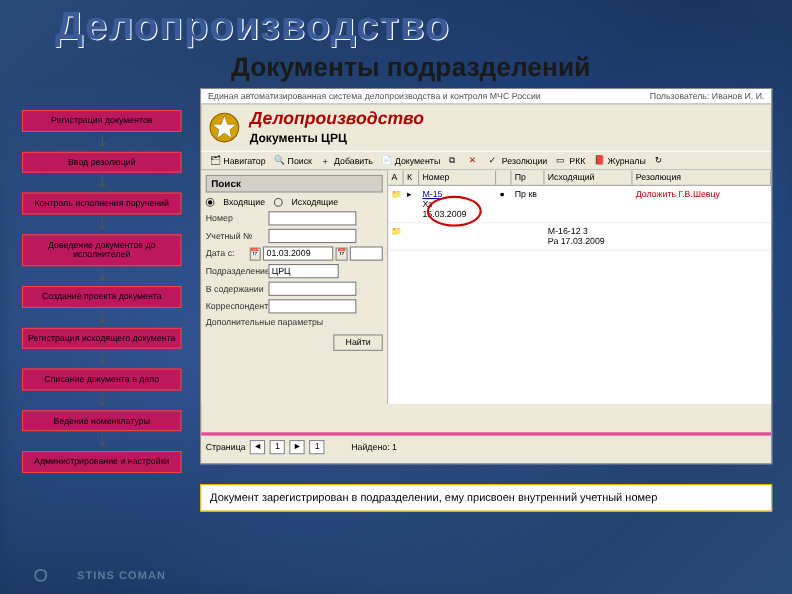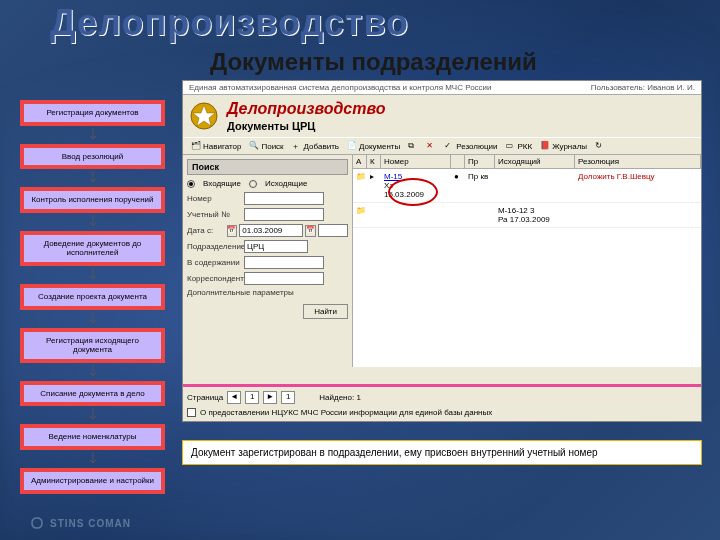--- a/index.html
+++ b/index.html
@@ -1,21 +1,21 @@
 <!DOCTYPE html>
 <html><head>
 <meta charset="utf-8">
 <style>
   * { margin: 0; padding: 0; box-sizing: border-box; }
   body { width: 720px; height: 540px; font-family: Arial, sans-serif; background: linear-gradient(135deg, #2a4a7a 0%, #1a3560 50%, #2a4a7a 100%); position: relative; overflow: hidden; }
   .bg-blur { position: absolute; inset: 0; background: radial-gradient(ellipse at 30% 60%, rgba(100,150,255,0.3), transparent 60%), radial-gradient(ellipse at 70% 40%, rgba(50,100,200,0.4), transparent 50%); filter: blur(8px); }
   .title-big { position: absolute; top: 2px; left: 50px; font-size: 36px; font-weight: bold; color: #3a5a9a; text-shadow: 1px 1px 0 #fff; letter-spacing: 1px; }
   .subtitle { position: absolute; top: 48px; left: 210px; font-size: 24px; font-weight: bold; color: #1a1a1a; }
   .left-col { position: absolute; top: 100px; left: 20px; width: 145px; display: flex; flex-direction: column; gap: 18px; }
-  .step-box { background: #c4b5fd; border: 4px solid #ef4444; padding: 4px 3px; font-size: 8px; text-align: center; line-height: 1.2; position: relative; }
+  .step-box { background: #be185d; border: 1px solid #ef4444; padding: 4px 3px; font-size: 8px; text-align: center; line-height: 1.2; position: relative; }
   .arrow { height: 10px; display: flex; justify-content: center; align-items: center; margin-top: -14px; margin-bottom: -14px; }
   .arrow svg { width: 8px; height: 14px; }
   .app-window { position: absolute; top: 80px; left: 182px; width: 520px; height: 342px; background: #ece9d8; border: 1px solid #888; font-size: 9px; }
   .app-top { background: #fff; border-bottom: 1px solid #aaa; padding: 2px 6px; font-size: 8px; color: #555; display: flex; justify-content: space-between; text-align: center; }
   .app-header { display: flex; align-items: center; padding: 4px 6px; gap: 8px; }
   .emblem { width: 30px; height: 34px; }
   .app-htext { flex: 1; }
   .app-title { color: #b00000; font-size: 16px; font-weight: bold; font-style: italic; }
   .app-subtitle { font-size: 11px; font-weight: bold; color: #000; margin-top: 2px; }
   .toolbar { display: flex; gap: 4px; padding: 2px 6px; border-top: 1px solid #fff; border-bottom: 1px solid #aaa; font-size: 8px; align-items: center; flex-wrap: wrap; }
@@ -36,21 +36,21 @@
   .col-headers { display: flex; background: #ece9d8; border-bottom: 1px solid #aaa; font-size: 8px; }
   .col-h { border-right: 1px solid #aaa; padding: 2px 3px; }
   .doc-row { display: flex; border-bottom: 1px solid #eee; font-size: 8px; padding: 2px 0; }
   .doc-cell { padding: 1px 3px; }
   .highlight-circle { position: absolute; border: 2px solid #c00; border-radius: 50%; width: 50px; height: 28px; top: 178px; left: 388px; z-index: 5; pointer-events: none; }
   .bottom-bar { position: absolute; bottom: 0; left: 0; right: 0; background: #ece9d8; border-top: 3px solid #ec4899; padding: 4px; font-size: 8px; }
   .page-row { display: flex; align-items: center; gap: 4px; margin-bottom: 4px; }
   .page-box { border: 1px solid #888; background: #fff; width: 14px; height: 13px; font-size: 8px; text-align: center; }
   .checkbox { width: 9px; height: 9px; border: 1px solid #555; background: #fff; display: inline-block; }
   .caption-box { position: absolute; top: 440px; left: 182px; width: 520px; background: #fff; border: 1px solid #eab308; padding: 6px 8px; font-size: 10px; color: #000; }
-  .footer-logo { position: absolute; bottom: 8px; left: 28px; font-size: 10px; color: #5a7a9a; font-weight: bold; letter-spacing: 1px; display: flex; align-items: center; gap: 4px; }
+  .footer-logo { position: absolute; bottom: 8px; left: 28px; font-size: 10px; color: #5a7a9a; font-weight: bold; letter-spacing: 1px; display: flex; align-items: center; gap: 24px; }
   .logo-mark { width: 18px; height: 18px; }
   .red-text { color: #b00; }
   .blue-link { color: #0000cc; text-decoration: underline; }
 </style>
 </head>
 <body>
 
 <div class="bg-blur"></div>
 
 <div class="title-big">Делопроизводство</div>
@@ -243,24 +243,20 @@
 
   <div class="bottom-bar">
     <div class="page-row">
       <span>Страница</span>
       <span class="page-box">◄</span>
       <span class="page-box">1</span>
       <span class="page-box">►</span>
       <span class="page-box">1</span>
       <span style="margin-left:20px">Найдено: 1</span>
     </div>
-    <div style="display:flex;align-items:center;gap:4px">
-      <span class="checkbox"></span>
-      <span>О предоставлении НЦУКС МЧС России информации для единой базы данных</span>
-    </div>
   </div>
 </div>
 
 <div class="highlight-circle"></div>
 
 <div class="caption-box">Документ зарегистрирован в подразделении, ему присвоен внутренний учетный номер</div>
 
 <div class="footer-logo">
   <svg class="logo-mark" viewBox="0 0 18 18">
       <path d="M4 9 Q4 4 9 4 Q14 4 14 9 M4 9 Q4 14 9 14 Q14 14 14 9" stroke="#5a7a9a" fill="none" stroke-width="1.5"></path>

